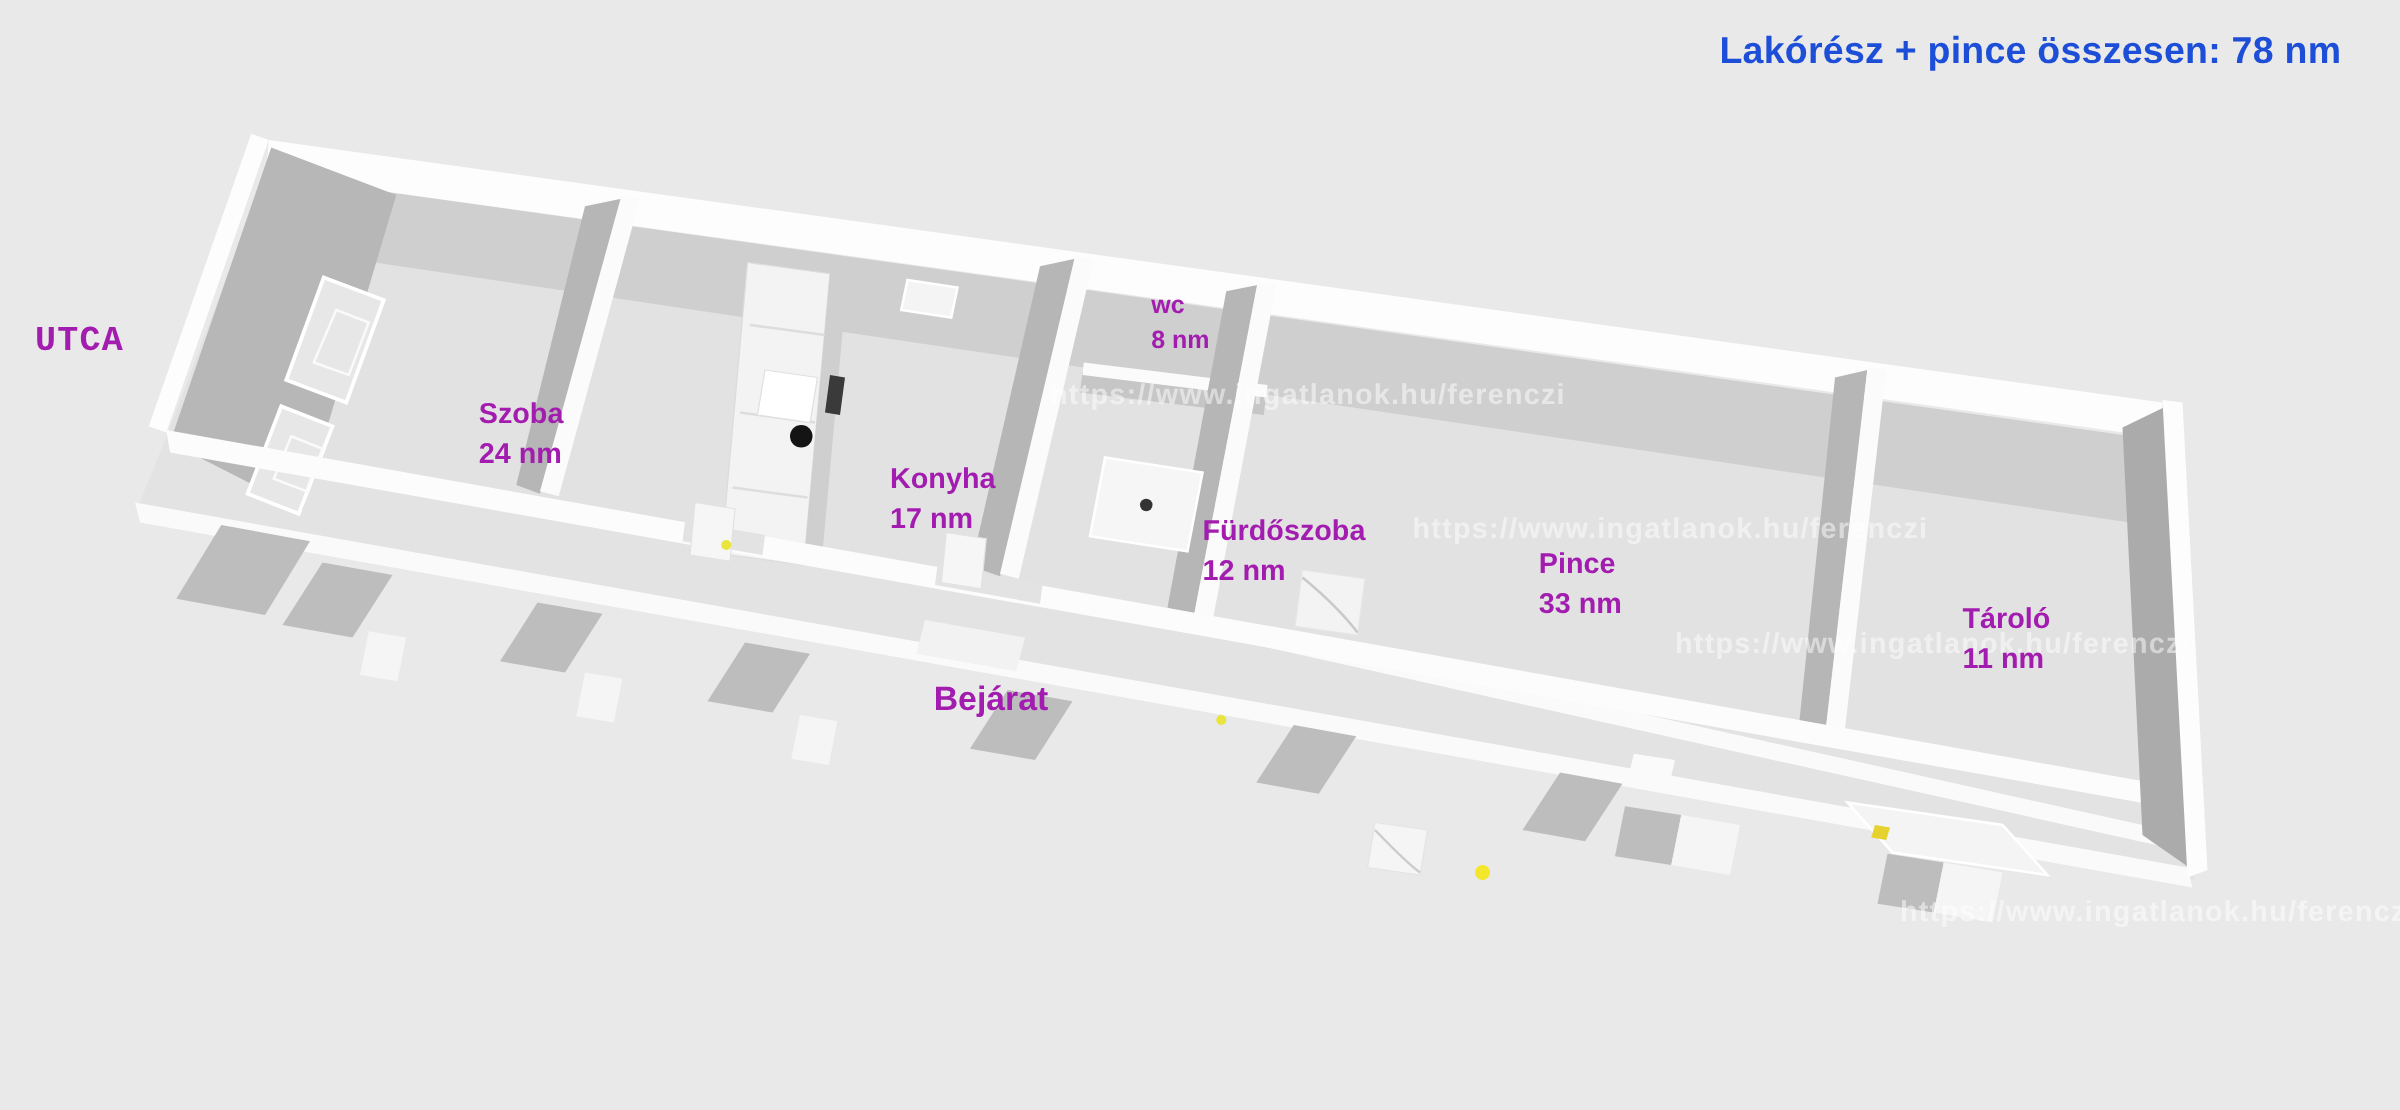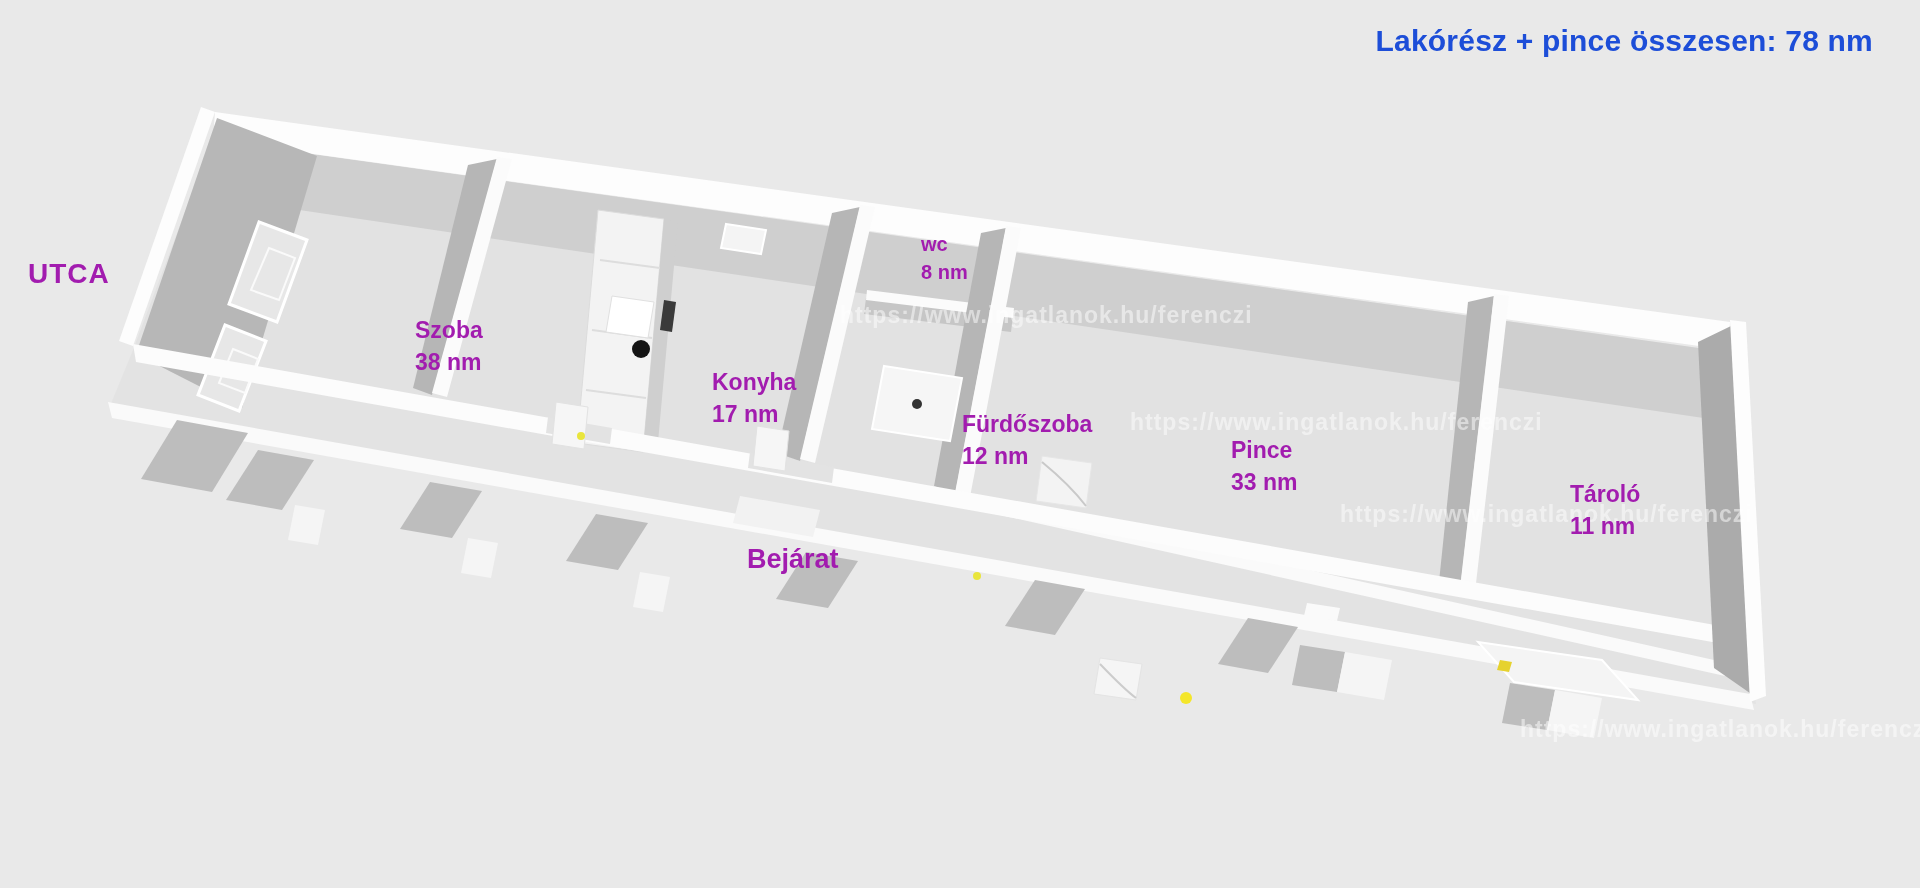--- a/index.html
+++ b/index.html
@@ -8,23 +8,23 @@
     background:#e9e9e9;
     font-family:"Liberation Sans","DejaVu Sans",sans-serif;
     color:#1c1c1c;
   }
   #plan-canvas{position:absolute;left:0;top:0;}
   .label{position:absolute;font-weight:600;color:#a21caf;}
   .room-label{font-size:23px;line-height:32px;}
   .room-label .area{display:block;font-weight:600;}
   .wc-size{font-size:20px;line-height:28px;}
   #title-label{right:47px;top:24px;font-size:30px;letter-spacing:0.2px;color:#1d4ed8;}
-  #utca-label{left:28px;top:258px;font-size:28px;letter-spacing:1px;}
+  #utca-label{left:28px;top:258px;font-size:28px;letter-spacing:1px;font-family:Liberation Mono, monospace;}
   #bejarat-label{left:747px;top:544px;font-size:27px;}
-  #label-szoba{left:383px;top:314px;margin-left:32px;}
+  #label-szoba{left:383px;top:314px;}
   #label-konyha{left:712px;top:350px;margin-top:16px;}
   #label-wc{left:921px;top:230px;}
   #label-furdoszoba{left:962px;top:408px;}
   #label-pince{left:1231px;top:434px;}
   #label-tarolo{left:1570px;top:478px;}
   .wm{font-size:23px;letter-spacing:1px;fill:#ffffff;opacity:0.5;font-weight:600;}
 </style>
 </head>
 <body>
 
@@ -115,21 +115,21 @@
   <text class="wm" x="1130" y="430">https://www.ingatlanok.hu/ferenczi</text>
   <text class="wm" x="1340" y="522">https://www.ingatlanok.hu/ferenczi</text>
   <text class="wm" x="1520" y="737">https://www.ingatlanok.hu/ferenczi</text>
 </svg>
 
 <div id="title-label" class="label">Lakórész + pince összesen: 78 nm</div>
 <div id="utca-label" class="label">UTCA</div>
 
 <div id="label-szoba" class="label room-label">
   <span>Szoba</span>
-  <span class="area">38 nm</span>
+  <span class="area">24 nm</span>
 </div>
 
 <div id="label-konyha" class="label room-label">
   <span>Konyha</span>
   <span class="area">17 nm</span>
 </div>
 
 <div id="label-wc" class="label room-label wc-size">
   <span>wc</span>
   <span class="area">8 nm</span>

